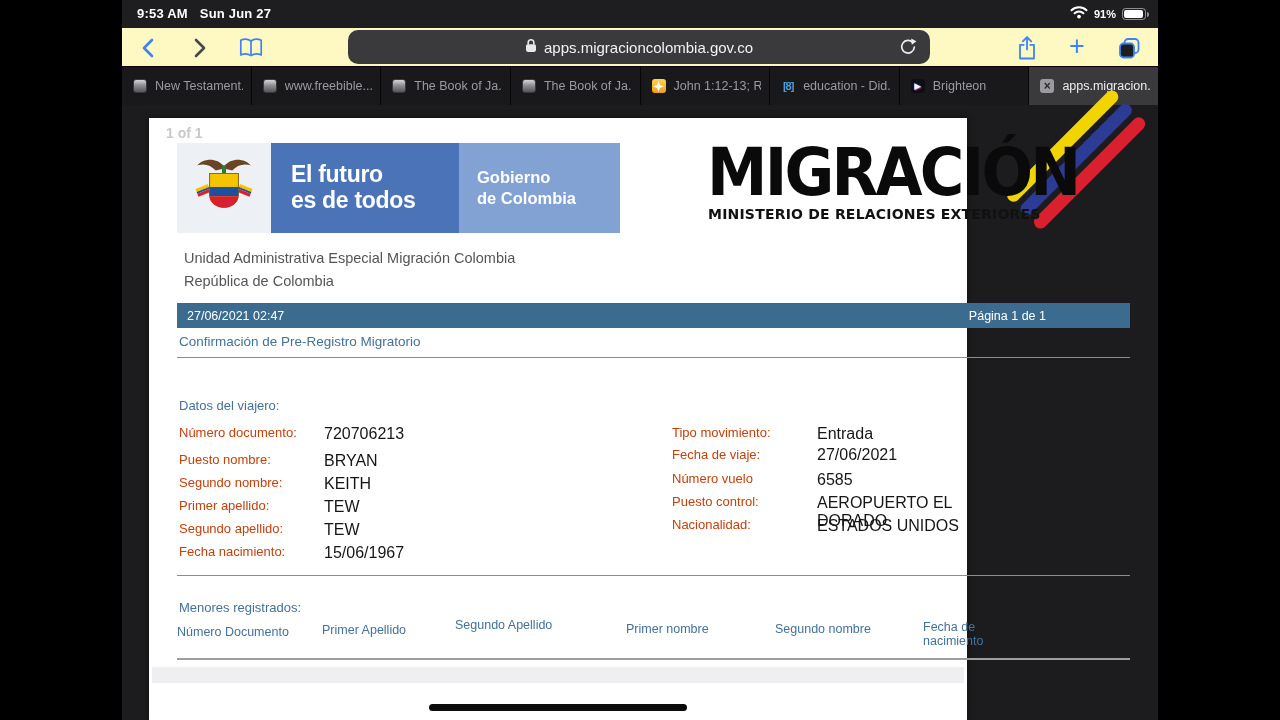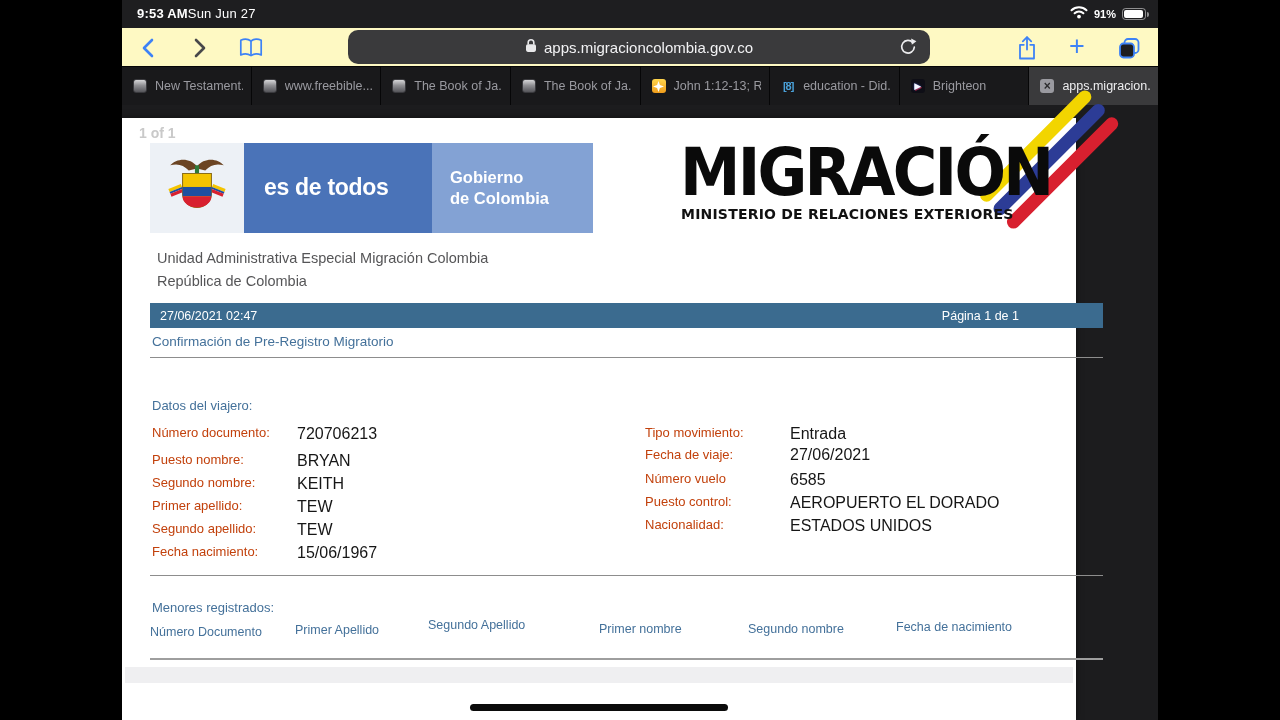--- a/index.html
+++ b/index.html
@@ -5,21 +5,21 @@
   * { margin:0; padding:0; box-sizing:border-box; }
   html,body { width:1280px; height:720px; overflow:hidden; background:#000; }
   body { font-family:"Liberation Sans", sans-serif; }
 
   
   .window { position:absolute; left:122px; top:0; width:1036px; height:720px; background:#1c1c1e; }
 
   
   .statusbar { position:relative; height:28px; background:#1e1e20; color:#fff; }
   .status-left { position:absolute; left:15px; top:6px; font-size:13px; font-weight:700; letter-spacing:.2px; }
-  .status-left .date { font-weight:400; }
+  .status-left .date { font-weight:700; margin-left:12px; }
   .status-right { position:absolute; right:12px; top:5px; display:flex; align-items:center; gap:6px; }
   .battery-pct { font-size:11px; font-weight:600; }
   .battery { position:relative; width:24px; height:12px; border:1px solid rgba(255,255,255,.5); border-radius:3.5px; }
   .battery .fill { position:absolute; left:1px; top:1px; bottom:1px; width:88%; background:#fff; border-radius:2px; }
   .battery .nub { position:absolute; right:-4px; top:3px; width:2.5px; height:5px; background:rgba(255,255,255,.5); border-radius:0 2px 2px 0; }
 
   
   .toolbar { position:relative; height:38px; background:#fef9c3; display:flex; align-items:center; }
   .nav-btn { position:absolute; top:5px; width:30px; height:30px; display:flex; align-items:center; justify-content:center; cursor:pointer; }
   .urlbar { position:absolute; left:226px; top:2px; width:582px; height:34px; background:#3a3a3c; border-radius:10px; display:flex; align-items:center; justify-content:center; gap:7px; color:#fff; }
@@ -35,21 +35,21 @@
   .tab.active .label { color:#ececee; }
   .fav { width:14px; height:14px; flex:0 0 14px; border-radius:3px; display:flex; align-items:center; justify-content:center; font-size:9px; }
   .fav.book { background:linear-gradient(180deg,#d6d6d8 0%,#8f8f93 45%,#55555a 100%); border:1px solid #3a3a3e; }
   .fav.star { background:linear-gradient(180deg,#ffd54d,#f09d1c); color:#fff; }
   .fav.brackets { background:transparent; color:#4aa0d8; font-weight:700; font-size:11px; letter-spacing:-1px; }
   .fav.play { background:#0e0e16; color:#f4f6ff; font-size:9px; text-shadow:0 0 2px #3a52c8, 1px 1px 0 #b01f30; }
   .fav.close { background:#9a9aa0; color:#2c2c2e; font-weight:700; font-size:12px; }
 
   
   .content { position:absolute; left:0; top:105px; right:0; bottom:0; background:#1c1c1e; }
-  .page { position:absolute; left:122px; top:118px; width:954px; bottom:0; background:#ffffff; box-shadow:0 0 6px rgba(0,0,0,.55); }
+  .page { position:absolute; left:149px; top:118px; width:818px; bottom:0; background:#ffffff; box-shadow:0 0 6px rgba(0,0,0,.55); }
   .abs { position:absolute; }
   .page-ind { font-size:14px; font-weight:700; color:#c9c9c9; }
 
   
   .banner { display:flex; height:90px; }
   .crest-box { width:94px; background:#edf1f6; display:flex; align-items:center; justify-content:center; }
   .slogan-box { width:188px; background:#4a73b8; color:#fff; display:flex; flex-direction:column; justify-content:center; padding-left:20px; }
   .slogan-box div { font-size:23px; font-weight:700; line-height:1.12; letter-spacing:-.3px; }
   .gov-box { width:161px; background:#83a2d4; color:#fff; display:flex; flex-direction:column; justify-content:center; padding-left:18px; }
   .gov-box div { font-size:16.5px; font-weight:700; line-height:1.25; }
@@ -216,20 +216,21 @@
             <rect x="41" y="30" width="13" height="3" fill="#f4c400"></rect>
             <rect x="41" y="33" width="13" height="2" fill="#1f4f9f"></rect>
             <rect x="41" y="35" width="13" height="3" fill="#d8202f"></rect>
           </g>
         <path d="M14 18 h28 v20 a14 14 0 0 1 -14 13 a14 14 0 0 1 -14 -13 Z" fill="#f4c400" stroke="#8a6d1a" stroke-width="1"></path>
         <rect x="14" y="31" width="28" height="9" fill="#1f4f9f"></rect>
         <path d="M14 40 h28 a14 11 0 0 1 -14 11 a14 11 0 0 1 -14 -11 Z" fill="#d8202f"></path>
       </svg>
     </div>
     <div class="slogan-box">
+      <div>El futuro</div>
       <div>es de todos</div>
     </div>
     <div class="gov-box">
       <div>Gobierno</div>
       <div>de Colombia</div>
     </div>
   </div>
 
   <div class="abs logo-block" style="left:558px; top:25px;">
     <div class="swoosh">

